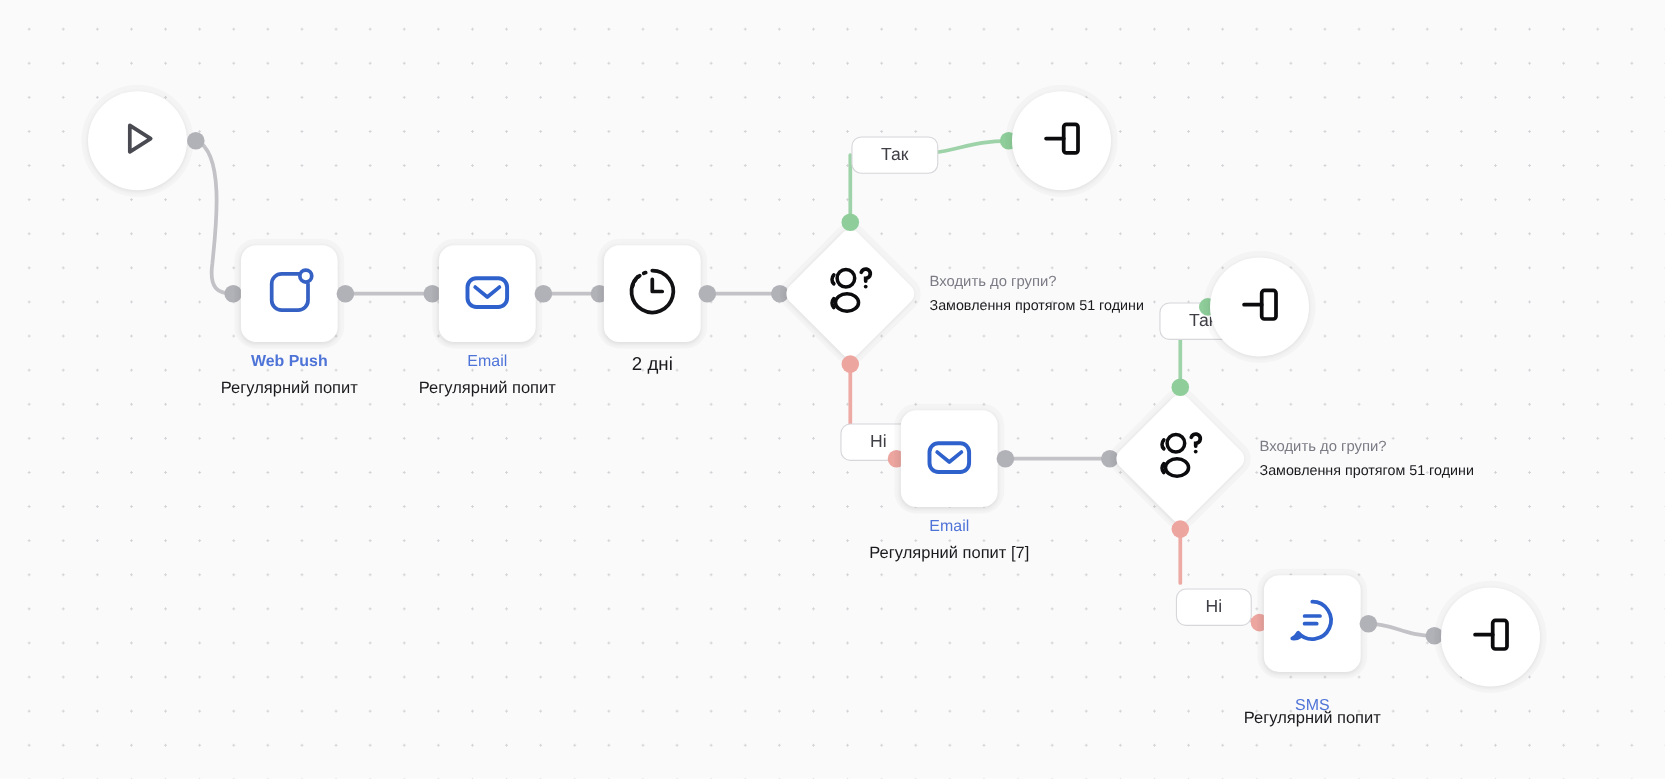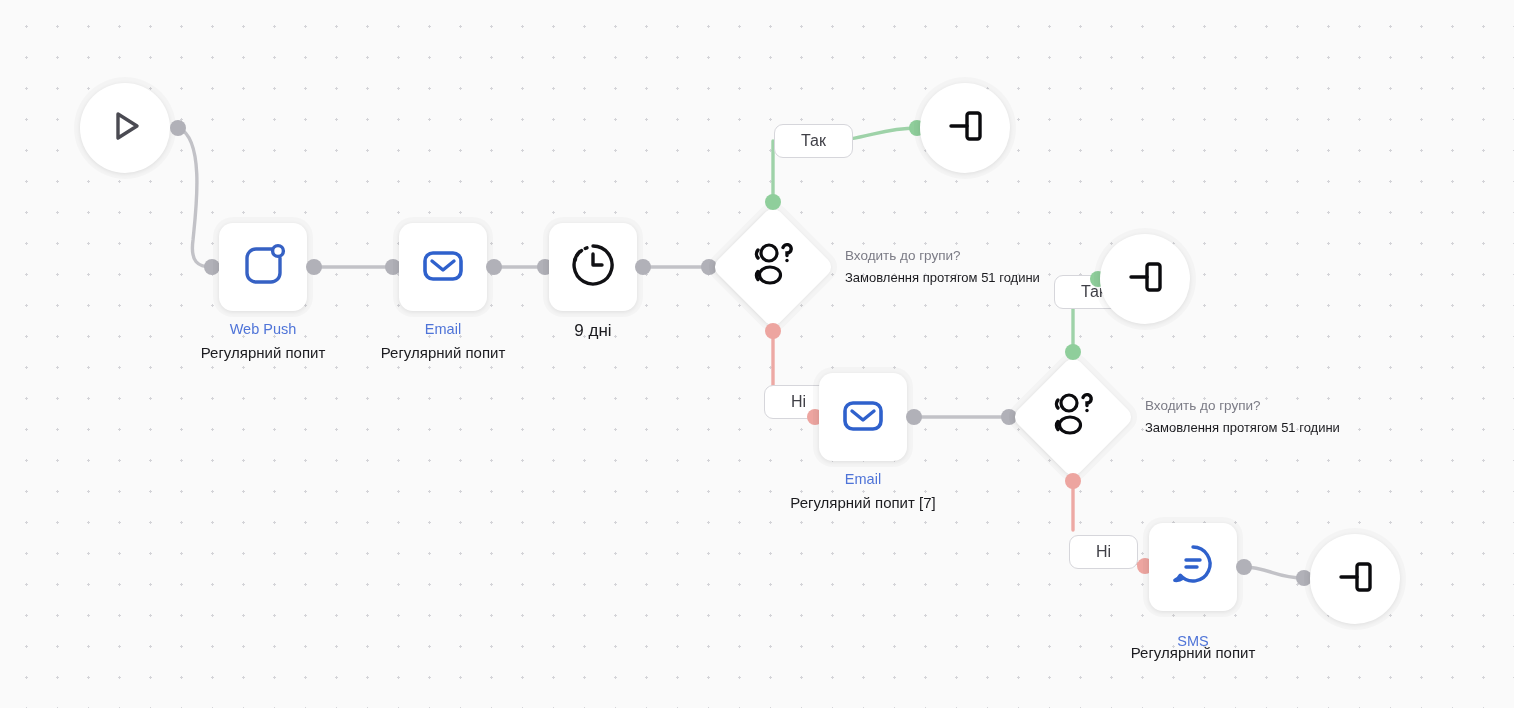--- a/index.html
+++ b/index.html
@@ -207,21 +207,21 @@
   <div class="port" style="left:204px; top:259px;"></div>
   <div class="node square-node" style="left:219px; top:223px;">
     <span>
       <svg width="50" height="50" viewBox="0 0 50 50">
         <path d="M34 9 H18 A9 9 0 0 0 9 18 V33 A9 9 0 0 0 18 42 H33 A9 9 0 0 0 42 33 V18" fill="none" stroke="#3661c4" stroke-width="3.4" stroke-linecap="round"></path>
         <circle cx="40" cy="11" r="5.4" fill="none" stroke="#3661c4" stroke-width="3.4"></circle>
       </svg>
     </span>
   </div>
   <div class="port" style="left:306px; top:259px;"></div>
-  <div class="node-caption cap-type" style="left:163px; top:320px; width:200px;">Web Push</div>
+  <div class="node-caption cap-type" style="left:163px; top:320px; width:200px;font-weight:bold;">Web Push</div>
   <div class="node-caption cap-name" style="left:163px; top:342px; width:200px;">Регулярний попит</div>
 
   <div class="port" style="left:385px; top:259px;"></div>
   <div class="node square-node" style="left:399px; top:223px;">
     <span>
       <svg width="52" height="52" viewBox="0 0 52 52">
         <rect x="8" y="14" width="36" height="26" rx="8" fill="none" stroke="#2f61cc" stroke-width="3.6"></rect>
         <path d="M15 22 L26 31 L37 22" fill="none" stroke="#2f61cc" stroke-width="3.6" stroke-linecap="round" stroke-linejoin="round"></path>
       </svg>
     </span>
@@ -237,21 +237,21 @@
         <path d="M26 7 A19 19 0 1 1 12.6 12.6" fill="none" stroke="#111114" stroke-width="3.4" stroke-linecap="round"></path>
         <path d="M11.2 14.6 L10.2 16.2" stroke="#111114" stroke-width="3.4" stroke-linecap="round"></path>
         <path d="M8.6 19.6 L8 21.4" stroke="#111114" stroke-width="3.4" stroke-linecap="round"></path>
         <path d="M20 8.8 L18.2 9.5" stroke="#111114" stroke-width="3.4" stroke-linecap="round"></path>
         <path d="M14.6 11.6 L13.3 12.8" stroke="#111114" stroke-width="3.4" stroke-linecap="round"></path>
         <path d="M26 15 L26 26 L35 26" fill="none" stroke="#111114" stroke-width="3.6" stroke-linecap="round" stroke-linejoin="round"></path>
       </svg>
     </span>
   </div>
   <div class="port" style="left:635px; top:259px;"></div>
-  <div class="node-caption cap-plain" style="left:493px; top:320px; width:200px;">9 дні</div>
+  <div class="node-caption cap-plain" style="left:493px; top:320px; width:200px;">2 дні</div>
 
   <div class="port" style="left:701px; top:259px;"></div>
   <div class="diamond-wrap" style="left:729px; top:223px;">
     <div class="diamond-node"></div>
     <div class="diamond-icon">
       <span>
         <svg width="56" height="52" viewBox="0 0 56 52">
           <circle cx="24" cy="14" r="8" fill="none" stroke="#0b0b0e" stroke-width="3.2"></circle>
           <path d="M13 11 A6 6 0 0 0 13 19" fill="none" stroke="#0b0b0e" stroke-width="3.2" stroke-linecap="round"></path>
           <path d="M38 8.5 A4.2 4.2 0 1 1 42 14 L42 16.5" fill="none" stroke="#0b0b0e" stroke-width="3.2" stroke-linecap="round"></path>

